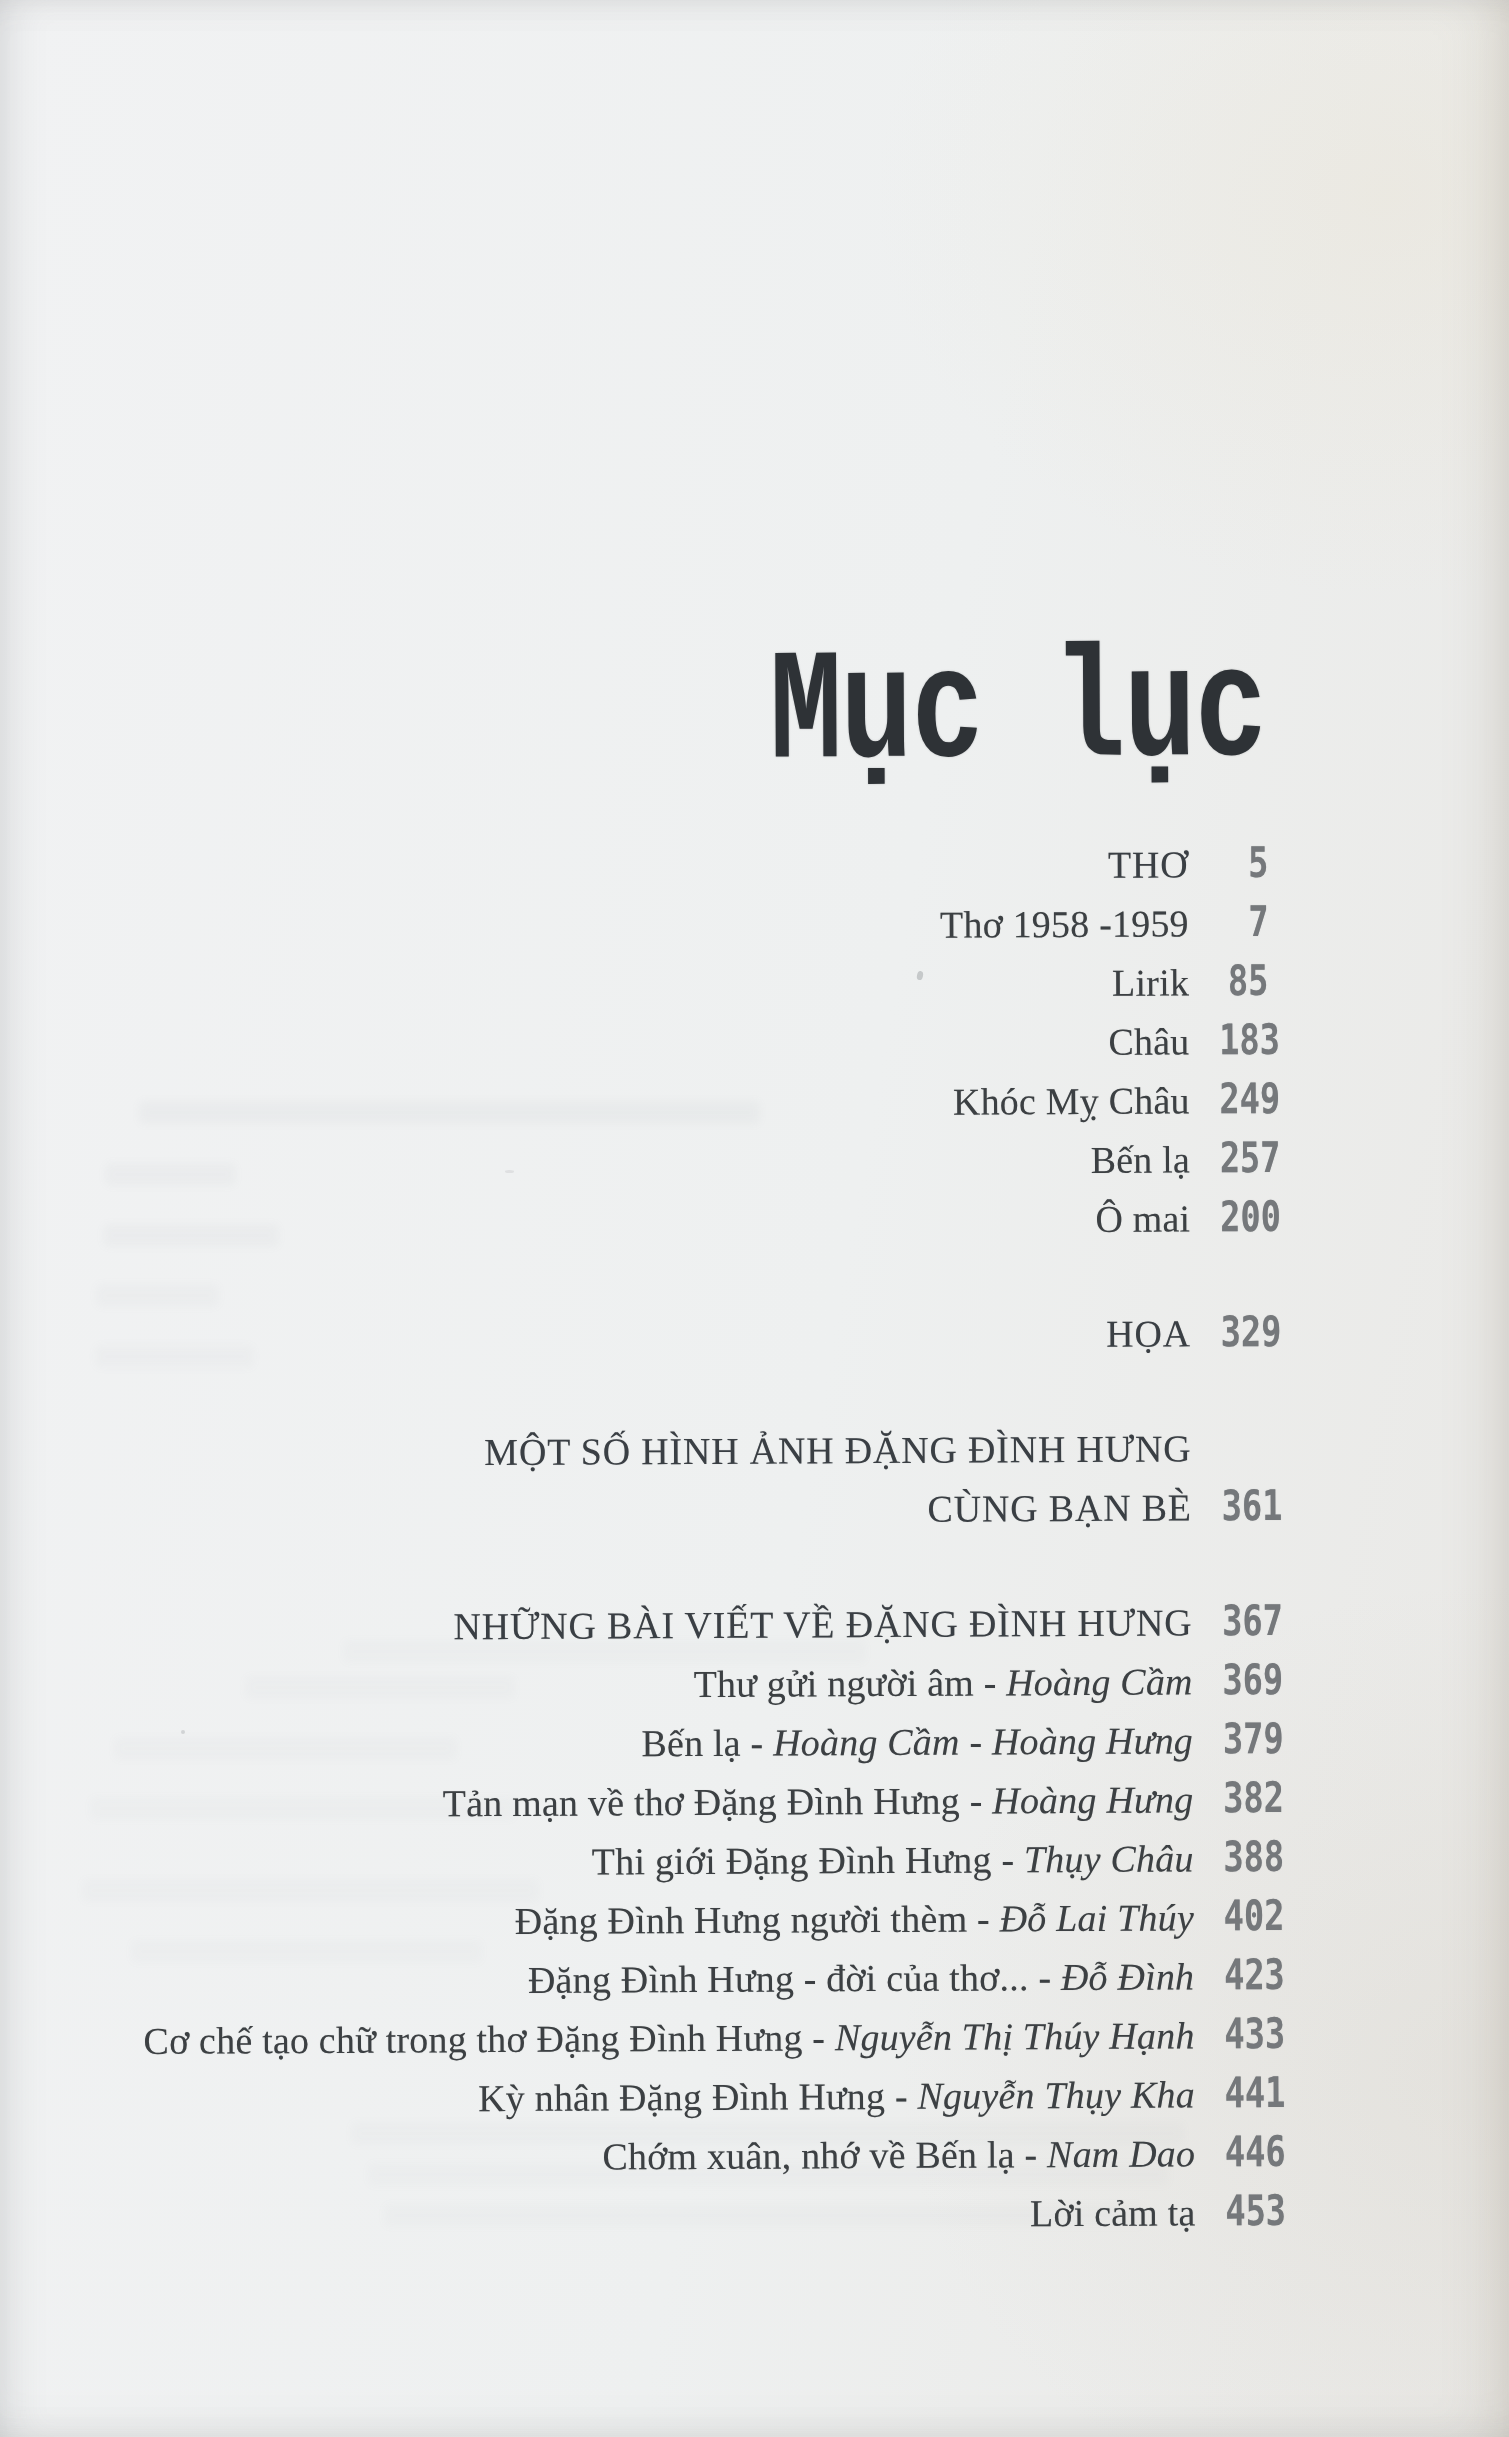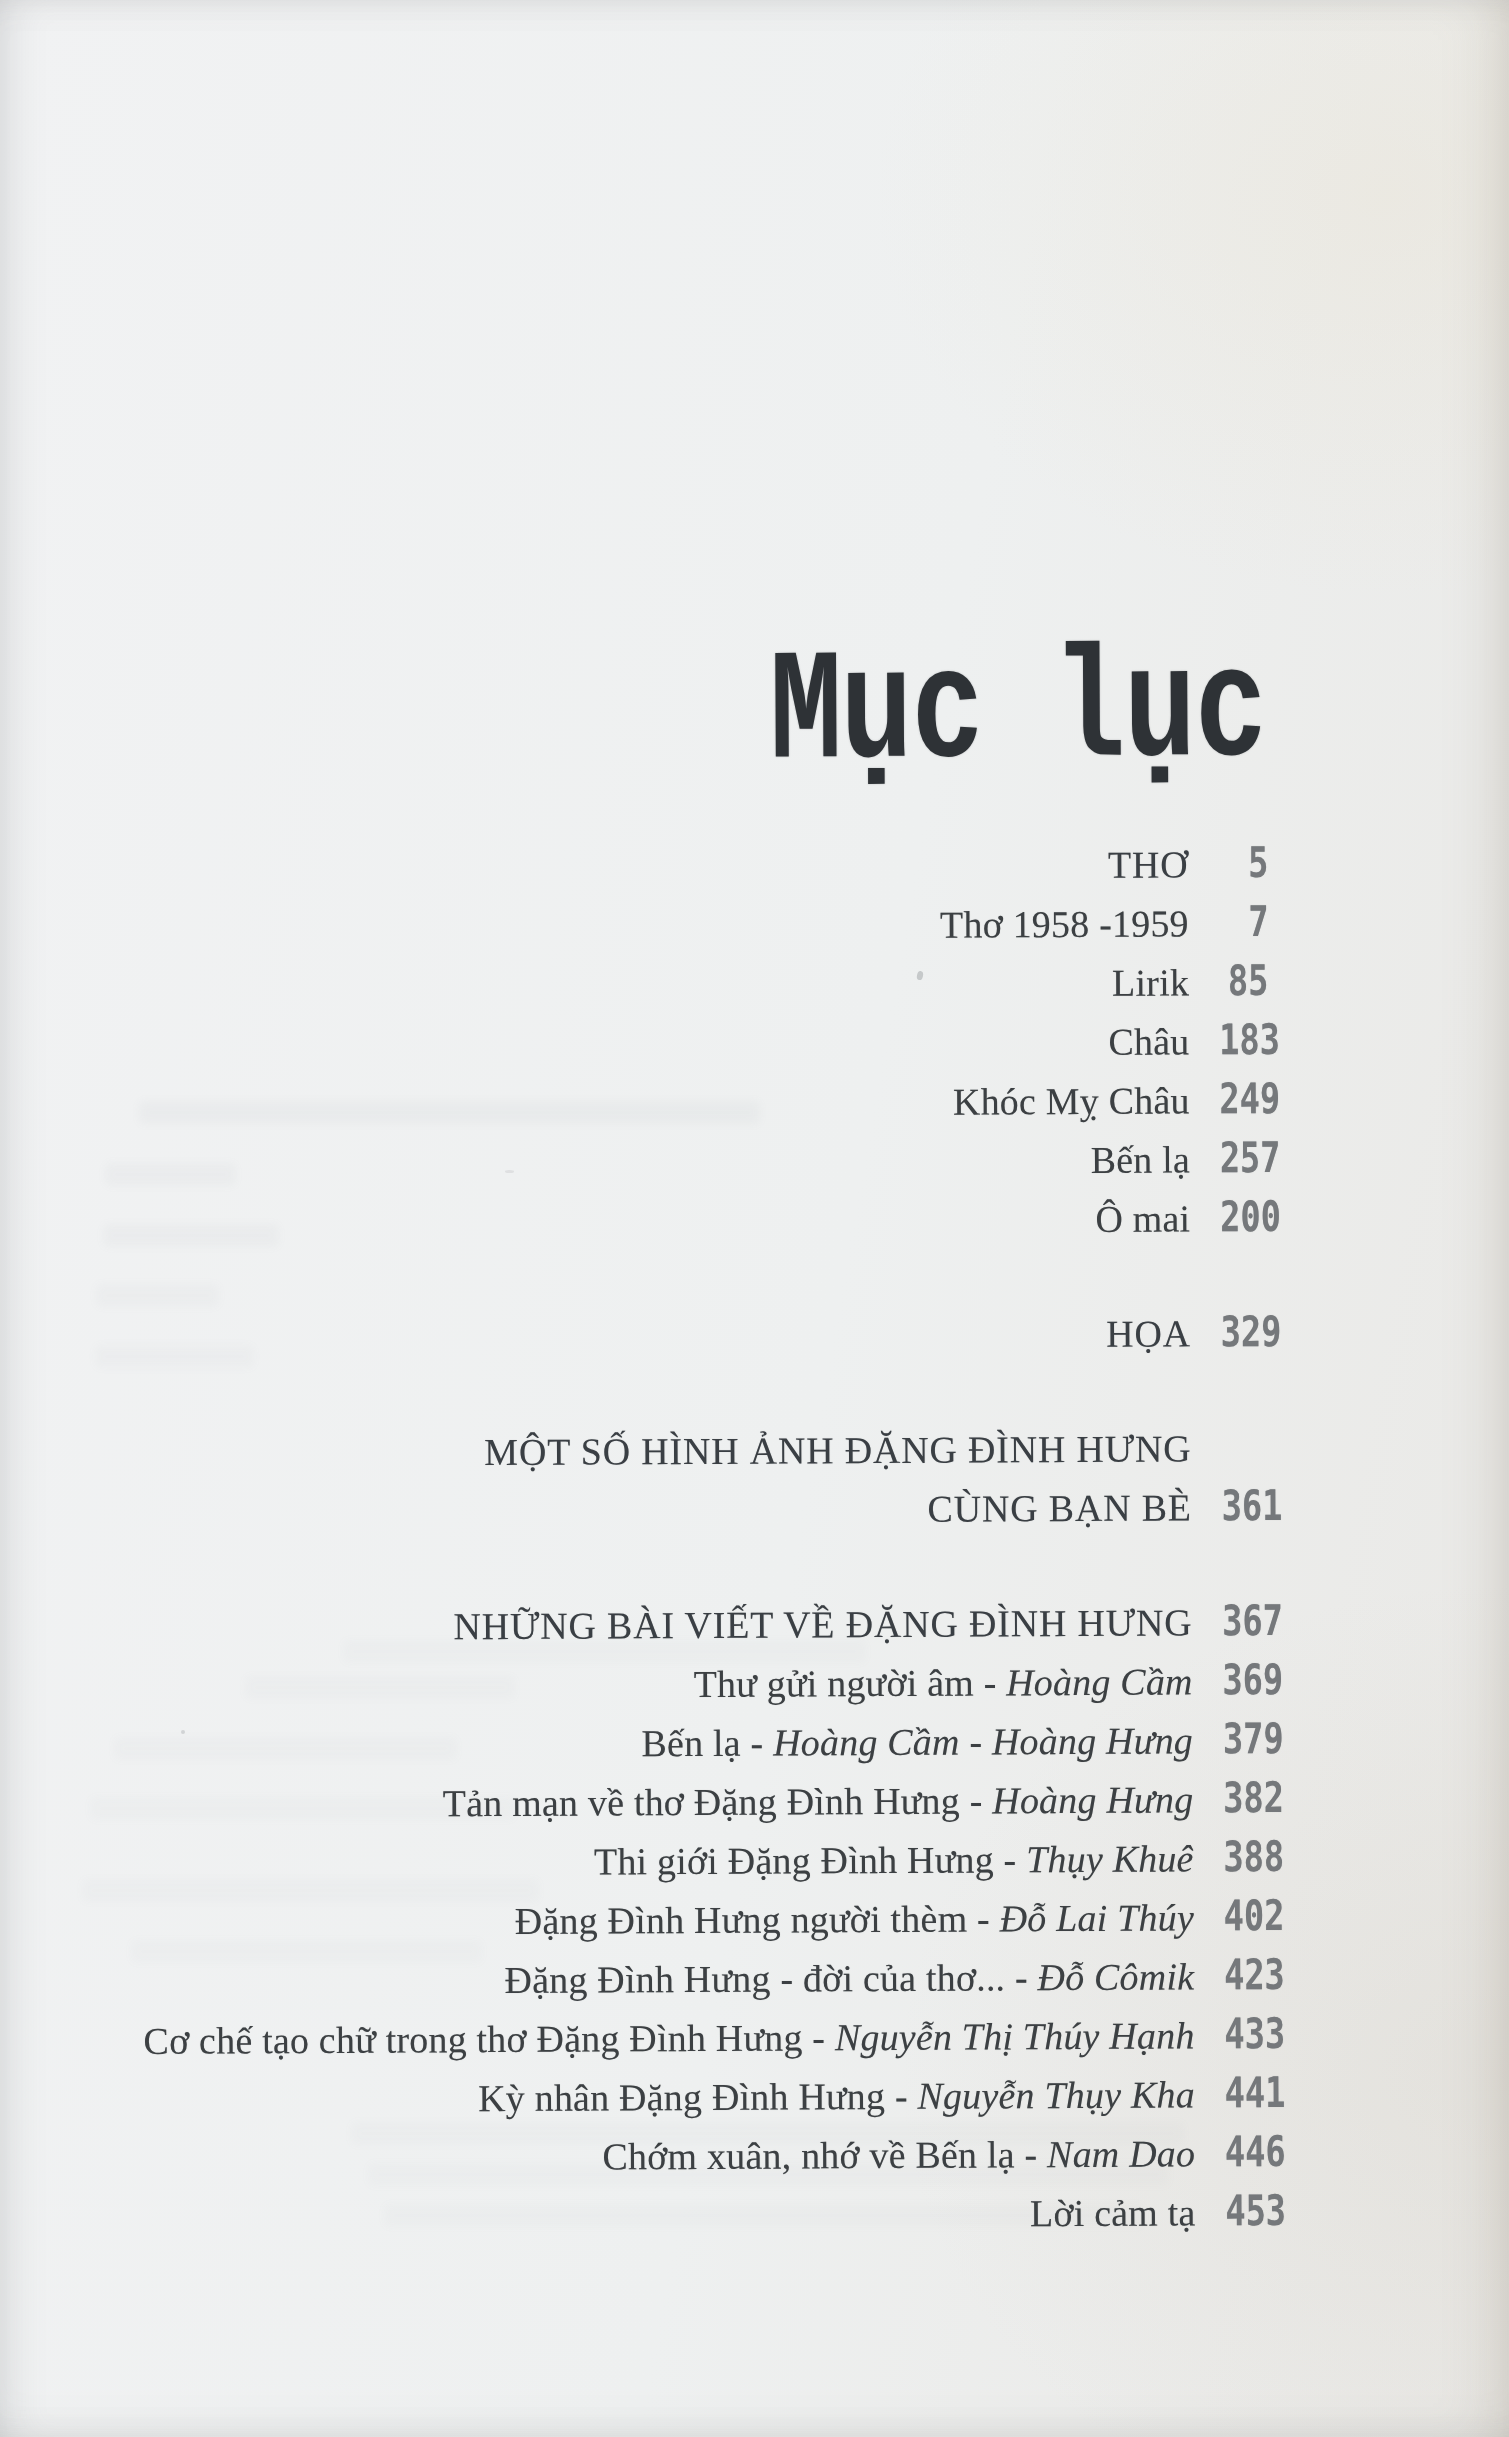--- a/index.html
+++ b/index.html
@@ -155,29 +155,29 @@
           </div>
           <div class="toc-row">
             <span class="toc-label">Bến lạ -<span class="toc-author"> Hoàng Cầm - Hoàng Hưng</span></span>
             <span class="toc-num"><span class="num-inner">379</span></span>
           </div>
           <div class="toc-row">
             <span class="toc-label">Tản mạn về thơ Đặng Đình Hưng -<span class="toc-author"> Hoàng Hưng</span></span>
             <span class="toc-num"><span class="num-inner">382</span></span>
           </div>
           <div class="toc-row">
-            <span class="toc-label">Thi giới Đặng Đình Hưng -<span class="toc-author"> Thụy Khuê</span></span>
+            <span class="toc-label">Thi giới Đặng Đình Hưng -<span class="toc-author"> Thụy Châu</span></span>
             <span class="toc-num"><span class="num-inner">388</span></span>
           </div>
           <div class="toc-row">
             <span class="toc-label">Đặng Đình Hưng người thèm -<span class="toc-author"> Đỗ Lai Thúy</span></span>
             <span class="toc-num"><span class="num-inner">402</span></span>
           </div>
           <div class="toc-row">
-            <span class="toc-label">Đặng Đình Hưng - đời của thơ... -<span class="toc-author"> Đỗ Cômik</span></span>
+            <span class="toc-label">Đặng Đình Hưng - đời của thơ... -<span class="toc-author"> Đỗ Đình</span></span>
             <span class="toc-num"><span class="num-inner">423</span></span>
           </div>
           <div class="toc-row">
             <span class="toc-label">Cơ chế tạo chữ trong thơ Đặng Đình Hưng -<span class="toc-author"> Nguyễn Thị Thúy Hạnh</span></span>
             <span class="toc-num"><span class="num-inner">433</span></span>
           </div>
           <div class="toc-row">
             <span class="toc-label">Kỳ nhân Đặng Đình Hưng -<span class="toc-author"> Nguyễn Thụy Kha</span></span>
             <span class="toc-num"><span class="num-inner">441</span></span>
           </div>

